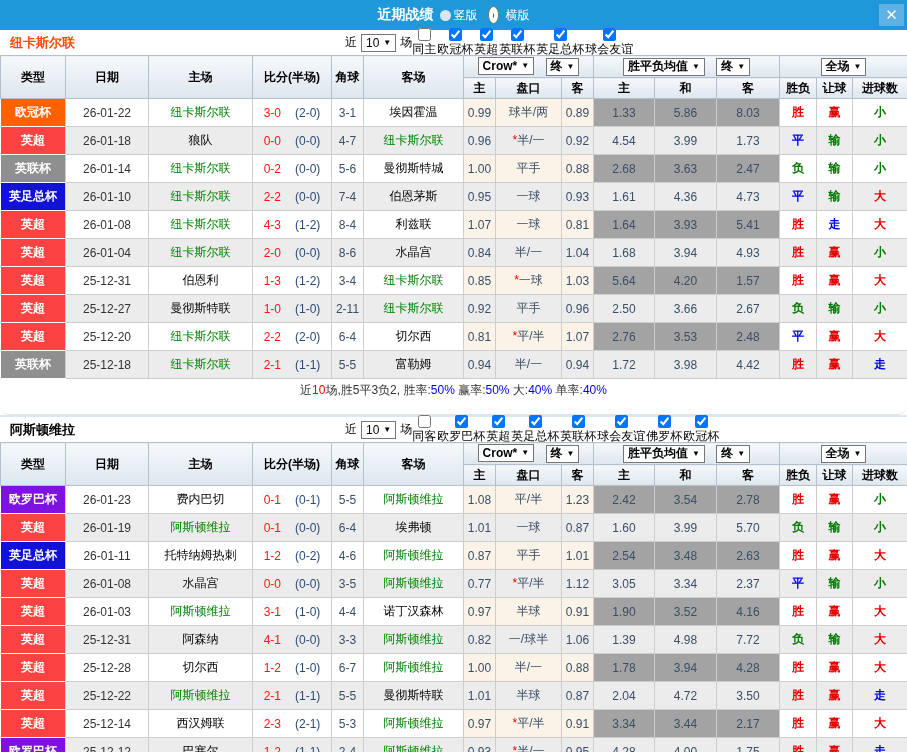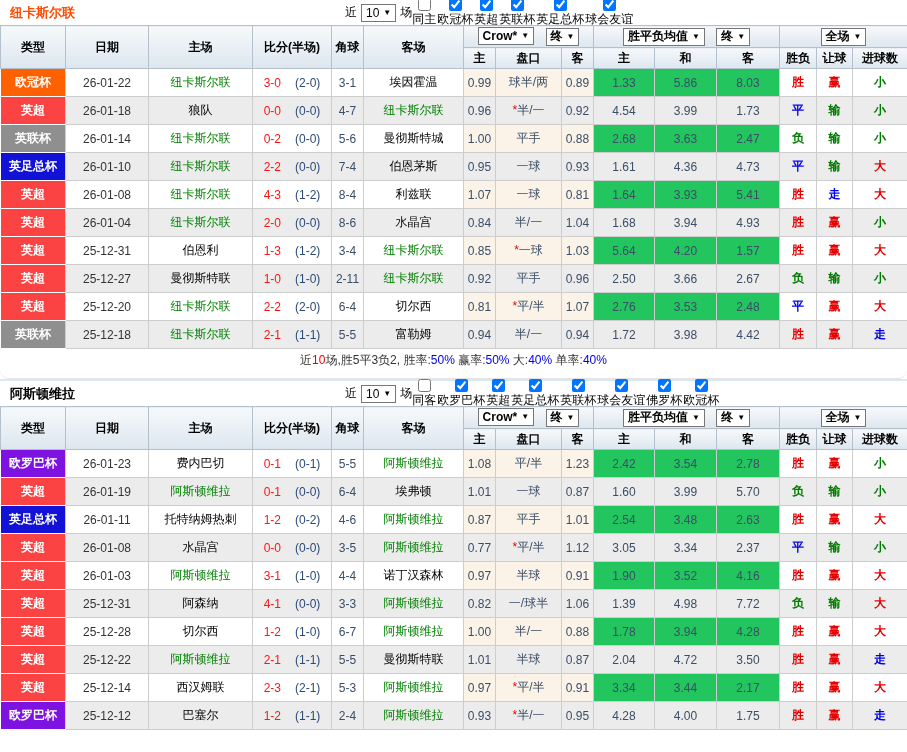--- a/index.html
+++ b/index.html
@@ -25,42 +25,54 @@
   .arr { font-size:8px; line-height:1; }
 
   
   .ftable { border-collapse:collapse; table-layout:fixed; width:907px; font-size:12px; }
   .ftable th { background:linear-gradient(#F6F9FB,#DDE6EF); border:1px solid #B4C0CC; font-weight:bold; font-size:12px; color:#000; text-align:center; white-space:nowrap; overflow:hidden; }
   .ftable tr.h1 th { height:22px; }
   .ftable tr.h2 th { height:21px; }
   .ftable td { border:1px solid #CDCDCD; height:27px; text-align:center; white-space:nowrap; overflow:hidden; background:#fff; }
   tr.even td { background:#ECECEC; }
   td.bg1 { background:#FBF3E8;margin-left:27px; }
-  td.bg2 { background:#22c55e; }
+  td.bg2 { background:#a3a3a3; }
   td.type { padding:0; border-color:#fff; border-right-color:#CDCDCD; }
   .badge { height:27px; line-height:27px; color:#fff; font-weight:bold; }
   .b-orange { background:#FF6000; } .b-red { background:#FB4343; } .b-gray { background:#8F8F8F; }
   .b-blue { background:#1212D6; } .b-purple { background:#7E12E0; }
   td.date { color:#333; }
   td.num { color:#3A4E66; }
   td.team-cell { color:#000000; }
   td.team-cell.hl { color:#008000; }
   .ft { color:#FF1414; } .ht { color:#2A4A78; margin-left:1px;padding-left:13px; }
   .star { color:#F00000; }
   td.res { font-weight:bold; }
   .c-r { color:#E60000; } .c-g { color:#007A00; } .c-b { color:#0000E6; }
 
-  .summary { height:30px; line-height:22px; text-align:center; font-size:12px; color:#333; border-bottom:1px solid #E3E3E3; background:#fff;border-radius:9px; }
+  .summary { height:36px; line-height:22px; text-align:center; font-size:12px; color:#333; border-bottom:1px solid #E3E3E3; background:#fff;border-radius:9px; }
   .divider { height:2px; background:#D6E9F5; }
 </style>
 </head>
 <body>
 
 <div class="app">
 
+  <div class="titlebar">
+    <span class="title">近期战绩</span>
+    <span class="radio-opt">
+      <span class="radio"></span>
+      <span>竖版</span>
+    </span>
+    <span class="radio-opt">
+      <span class="radio sel"></span>
+      <span>横版</span>
+    </span>
+    <div class="closebtn">✕</div>
+  </div>
 
   <div class="filter-row">
     <span class="team" style="color: rgb(255, 74, 0);">纽卡斯尔联</span>
     <span class="fctrl">
       <span>近</span>
       <span class="sel">
         <span>10</span>
         <span class="arr">▼</span>
       </span>
       <span>场</span>

